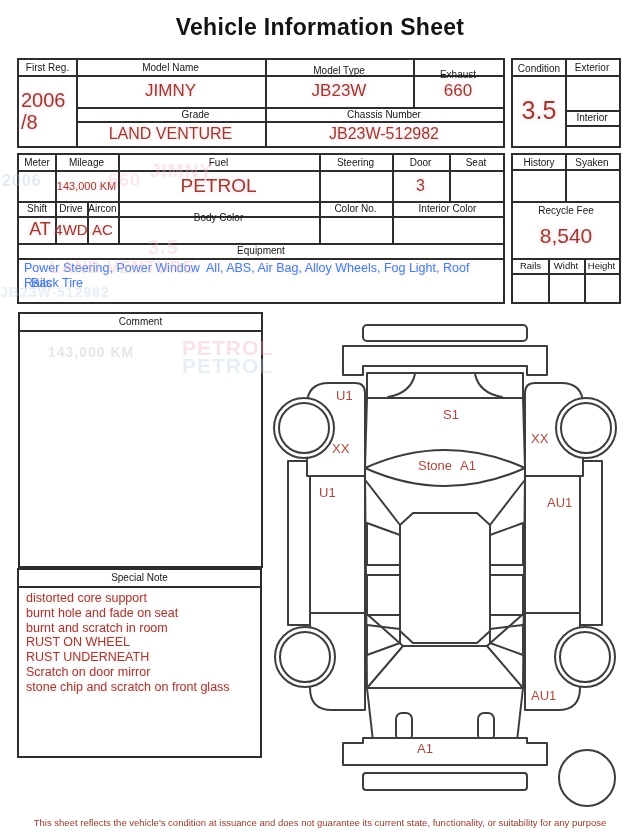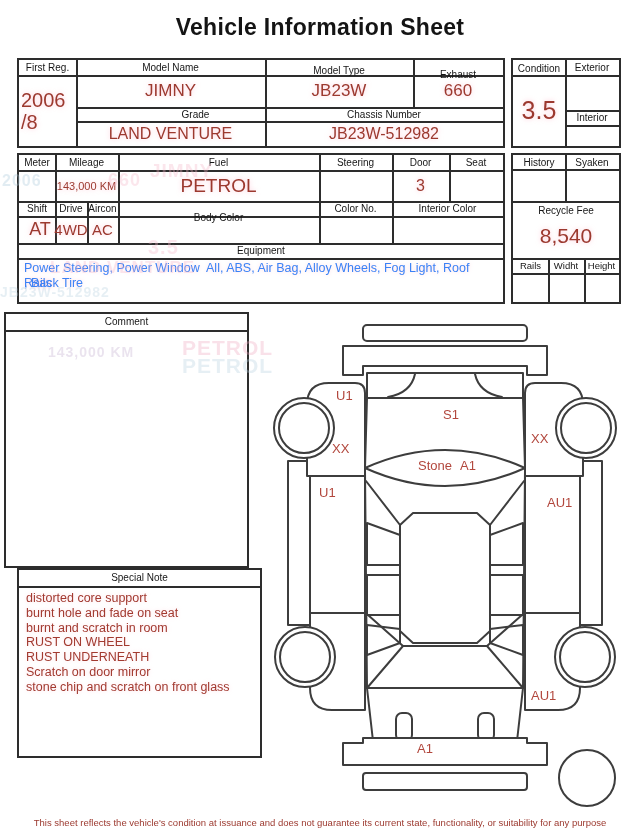--- a/index.html
+++ b/index.html
@@ -131,21 +131,21 @@
     <div class="vl" style="left:35px;top:103px;height:44px;"></div>
     <div class="vl" style="left:71px;top:103px;height:44px;"></div>
     <div class="lbl" style="left:0;top:103px;width:35px;height:15px;font-size:9.5px;">Rails</div>
     <div class="lbl" style="left:35px;top:103px;width:36px;height:15px;font-size:9.5px;">Widht</div>
     <div class="lbl" style="left:71px;top:103px;width:35px;height:15px;font-size:9.5px;">Height</div>
     <div class="val" style="left:0;top:118px;width:35px;height:29px;font-size:10px;"></div>
     <div class="val" style="left:35px;top:118px;width:36px;height:29px;font-size:10px;"></div>
     <div class="val" style="left:71px;top:118px;width:35px;height:29px;font-size:10px;"></div>
   </div>
 
-  <div class="box" style="left:4px;top:312px;width:245px;height:256px;">
+  <div class="box" style="left:18px;top:312px;width:245px;height:256px;">
     <div class="lbl" style="left:0;top:0;width:241px;height:15px;">Comment</div>
     <div class="hl" style="left:0;top:16px;width:241px;"></div>
   </div>
 
   <div class="box" style="left:17px;top:568px;width:245px;height:190px;">
     <div class="lbl" style="left:0;top:0;width:241px;height:15px;">Special Note</div>
     <div class="hl" style="left:0;top:16px;width:241px;"></div>
     <div style="position:absolute;left:7px;top:21px;width:230px;">
       <div class="note-line">distorted core support</div>
       <div class="note-line">burnt hole and fade on seat</div>

